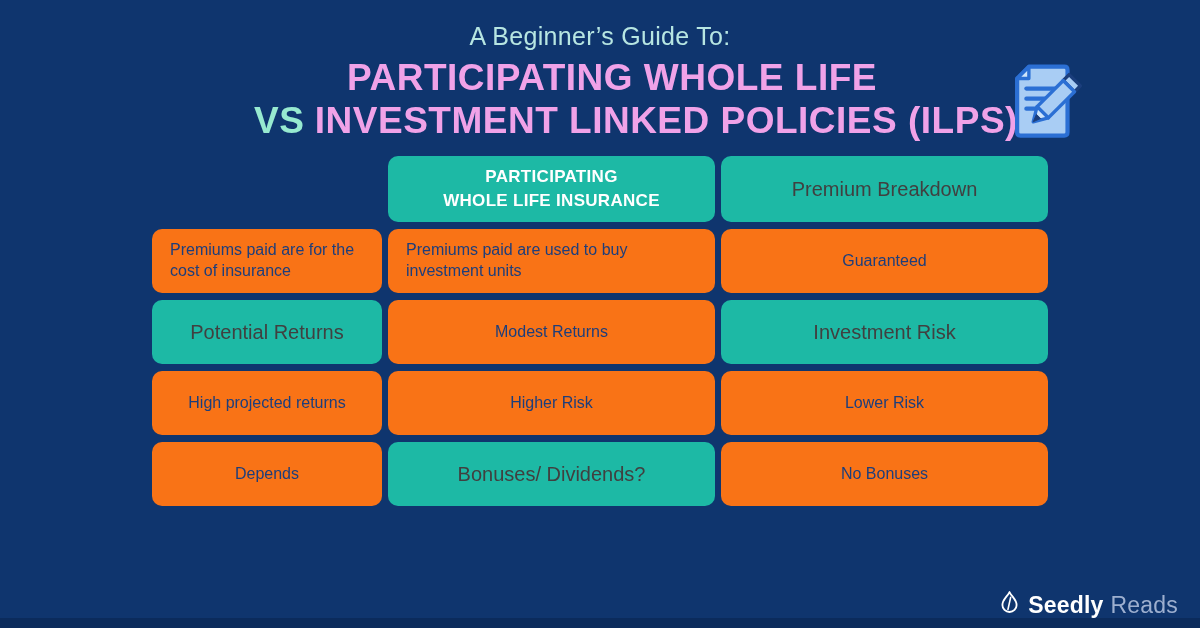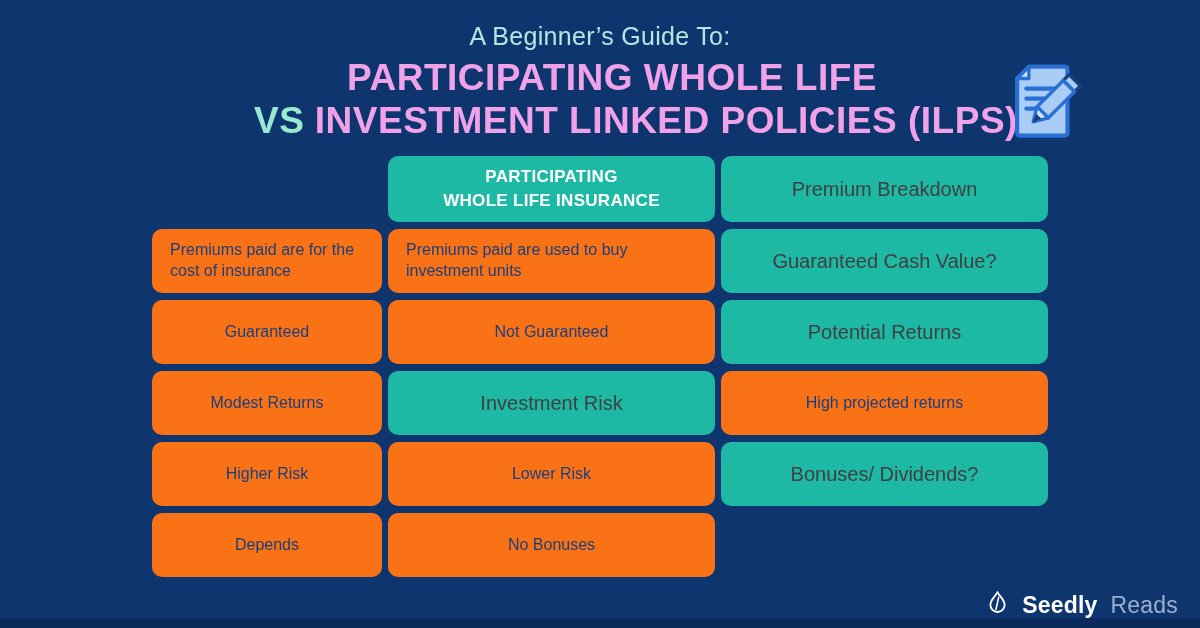--- a/index.html
+++ b/index.html
@@ -60,21 +60,21 @@
     font-size: 20px; line-height: 1.35; padding: 0 14px;
   }
   .value-cell {
     background: #f97316; color: #1d3e7c;
     font-size: 16px; line-height: 1.3; padding: 0 18px;
   }
 
   
   .brand {
     position: absolute; top: 591px; right: 22px; height: 28px;
-    display: flex; align-items: center; gap: 13px;
+    display: flex; align-items: center; gap: 7px;
   }
   .brand-leaf { width: 23px; height: 26px; }
   .brand-primary { color: #ffffff; font-weight: 700; font-size: 23px; letter-spacing: 0.2px; }
   .brand-secondary { color: #9dafcf; font-weight: 400; font-size: 23px; letter-spacing: 0.2px; }
 
   .bottom-strip {
     position: absolute; left: 0; bottom: 0; width: 100%; height: 10px;
     background: #0b2b5c;
   }
 </style>
@@ -115,34 +115,32 @@
 
     <div class="cell header-cell">
       <span>PARTICIPATING</span>
       <span>WHOLE LIFE INSURANCE</span>
     </div>
 
     <div class="cell label-cell">Premium Breakdown</div>
     <div class="cell value-cell">Premiums paid are for the cost of insurance</div>
     <div class="cell value-cell">Premiums paid are used to buy investment units</div>
 
-    <div class="cell label-cell">Guaranteed Cash Value?</div>
     <div class="cell value-cell">Guaranteed</div>
-    <div class="cell value-cell">Not Guaranteed</div>
 
     <div class="cell label-cell">Potential Returns</div>
     <div class="cell value-cell">Modest Returns</div>
     <div class="cell label-cell">Investment Risk</div>
 
     <div class="cell value-cell">High projected returns</div>
     <div class="cell value-cell">Higher Risk</div>
     <div class="cell value-cell">Lower Risk</div>
 
+    <div class="cell value-cell">Depends</div>
     <div class="cell label-cell">Bonuses/ Dividends?</div>
-    <div class="cell value-cell">Depends</div>
     <div class="cell value-cell">No Bonuses</div>
   </div>
 
   <div class="brand">
     <span>
       <svg class="brand-leaf" viewBox="0 0 24 26">
         <path d="M12 1.6 C9.6 6.4 4.6 9.6 4.6 15 a7.4 7.4 0 0 0 14.8 0 C19.4 9.6 14.4 6.4 12 1.6 Z" fill="none" stroke="#ffffff" stroke-width="1.9" stroke-linejoin="round"></path>
         <path d="M13.2 7.2 L10.4 19.6" fill="none" stroke="#ffffff" stroke-width="1.7" stroke-linecap="round"></path>
       </svg>
     </span>

